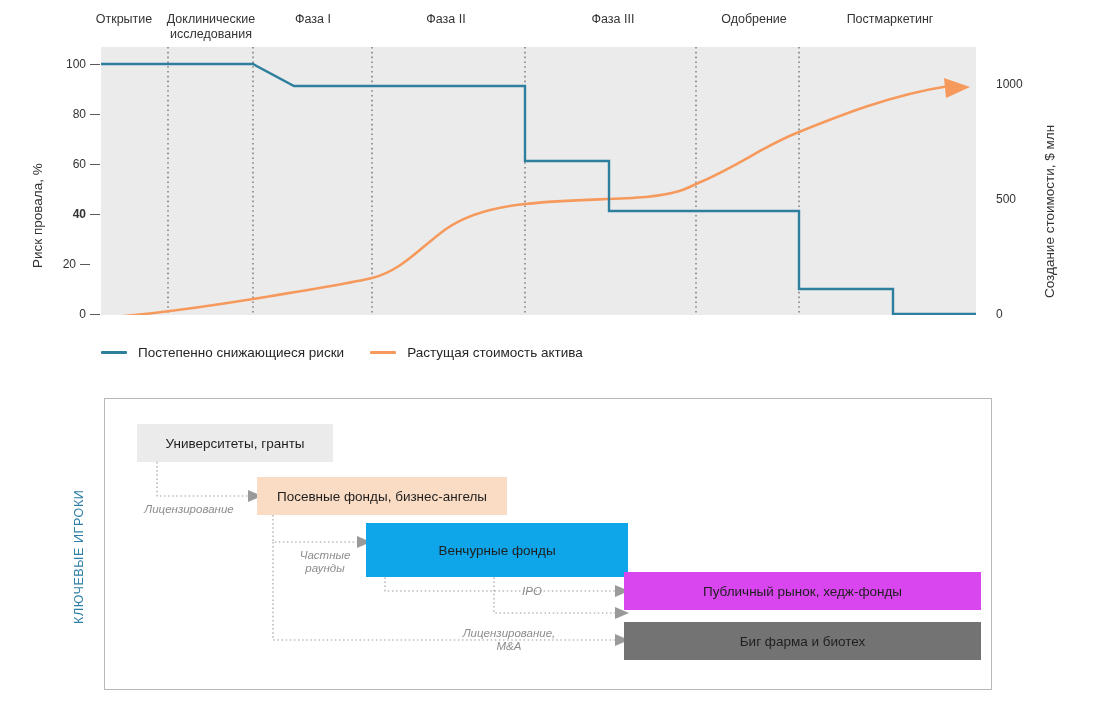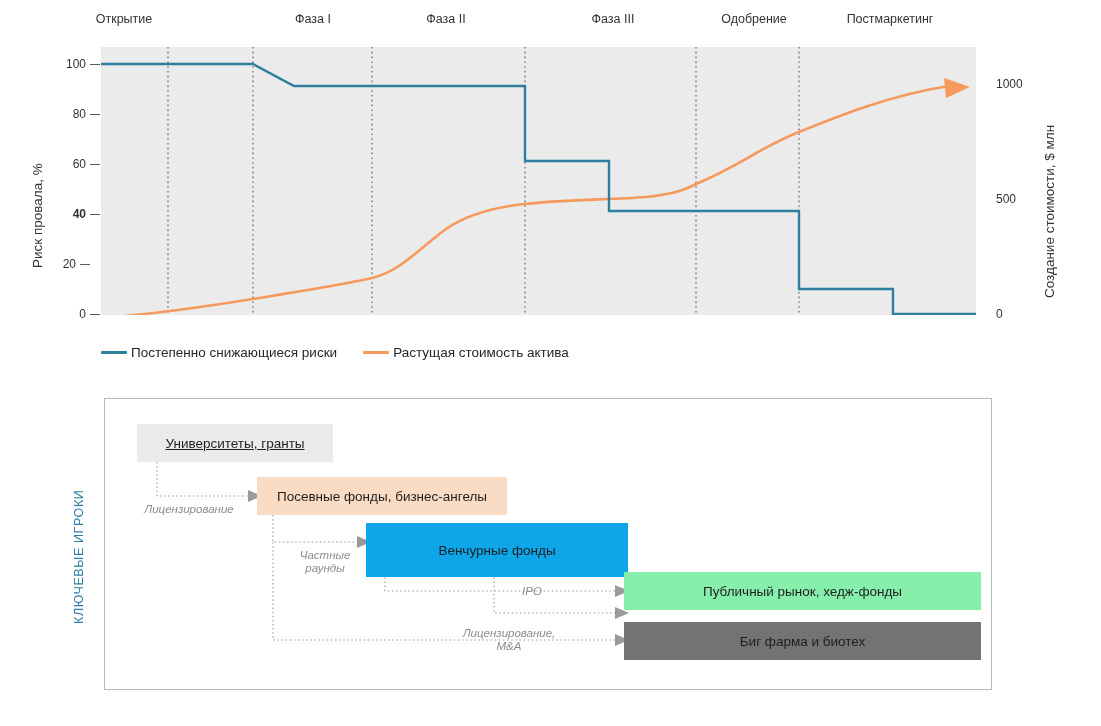--- a/index.html
+++ b/index.html
@@ -41,21 +41,21 @@
   }
   .ytick .tickmark{
     position:absolute;left:44px;top:50%;width:10px;height:1px;background:#5a5a5a;
   }
   .ytick-r{
     position:absolute;font-size:12px;color:#333;text-align:left;width:50px;
   }
 
   
   .legend{position:absolute;left:101px;top:345px;display:flex;align-items:center;gap:26px;}
-  .legend-item{display:flex;align-items:center;gap:4px;font-size:13.5px;color:#262626;}
+  .legend-item{display:flex;align-items:center;gap:11px;font-size:13.5px;color:#262626;}
   .legend-swatch{display:inline-block;width:26px;height:2.6px;border-radius:1px;}
 
   
   .players-title{
     position:absolute;left:58px;top:470px;width:180px;
     transform:rotate(-90deg);transform-origin:left top;
     font-size:12.5px;letter-spacing:.6px;color:#2f7fa6;white-space:nowrap;
   }
   .players-box{
     position:absolute;left:104px;top:398px;width:886px;height:290px;
@@ -71,20 +71,22 @@
   }
   .conn{position:absolute;left:0;top:0;width:886px;height:290px;overflow:visible;}
 </style>
 </head>
 <body>
 
 <div class="root">
 
   <div class="stage-labels">
     <div class="stage-label" style="left:60px;top:12px;width:128px;">Открытие</div>
+    <div class="stage-label" style="left:156px;top:12px;width:110px;">Доклинические
+исследования</div>
     <div class="stage-label" style="left:263px;top:12px;width:100px;">Фаза I</div>
     <div class="stage-label" style="left:396px;top:12px;width:100px;">Фаза II</div>
     <div class="stage-label" style="left:563px;top:12px;width:100px;">Фаза III</div>
     <div class="stage-label" style="left:694px;top:12px;width:120px;">Одобрение</div>
     <div class="stage-label" style="left:825px;top:12px;width:130px;">Постмаркетинг</div>
   </div>
 
   <div class="chart-wrap">
 
     <div class="axis-left-title" style="left:30px;top:268px;">Риск провала, %</div>
@@ -180,30 +182,30 @@
       </g>
       <g fill="#9a9a9a">
         <path d="M 143,91 L 157,97 L 143,103 Z"></path>
         <path d="M 252,137 L 266,143 L 252,149 Z"></path>
         <path d="M 510,186 L 524,192 L 510,198 Z"></path>
         <path d="M 510,208 L 524,214 L 510,220 Z"></path>
         <path d="M 510,235 L 524,241 L 510,247 Z"></path>
       </g>
     </svg>
 
-    <div class="pbox" style="left:32px;top:25px;width:196px;height:38px;background:#ebebeb;text-decoration:underline;">
+    <div class="pbox" style="left:32px;top:25px;width:196px;height:38px;background:#ebebeb;">
       <span>Университеты, гранты</span>
     </div>
     <div class="pbox" style="left:152px;top:78px;width:250px;height:38px;background:#fadcc4;">
       <span>Посевные фонды, бизнес-ангелы</span>
     </div>
     <div class="pbox" style="left:261px;top:124px;width:262px;height:54px;background:#0ea5e9;">
       <span>Венчурные фонды</span>
     </div>
-    <div class="pbox" style="left:519px;top:173px;width:357px;height:38px;background:#86efac;">
+    <div class="pbox" style="left:519px;top:173px;width:357px;height:38px;background:#d946ef;">
       <span>Публичный рынок, хедж-фонды</span>
     </div>
     <div class="pbox" style="left:519px;top:223px;width:357px;height:38px;background:#737373;">
       <span>Биг фарма и биотех</span>
     </div>
 
     <div class="arrowlabel" style="left:18px;top:104px;width:132px;">Лицензирование</div>
     <div class="arrowlabel" style="left:172px;top:150px;width:96px;">Частные
 раунды</div>
     <div class="arrowlabel" style="left:392px;top:186px;width:70px;">IPO</div>

